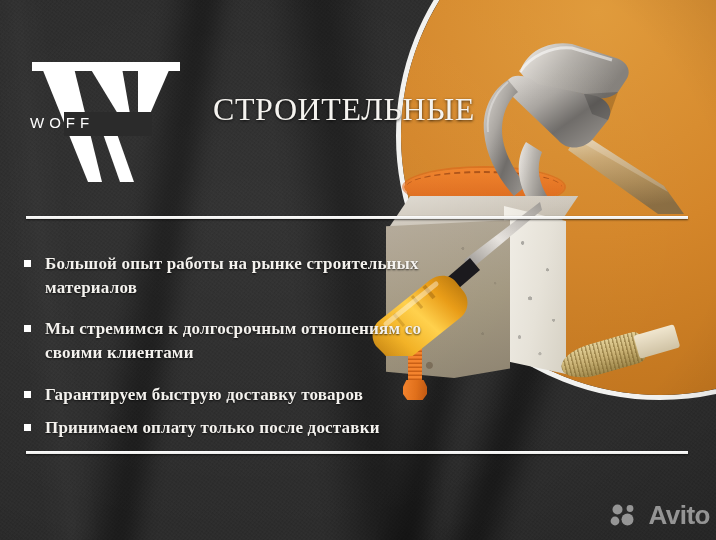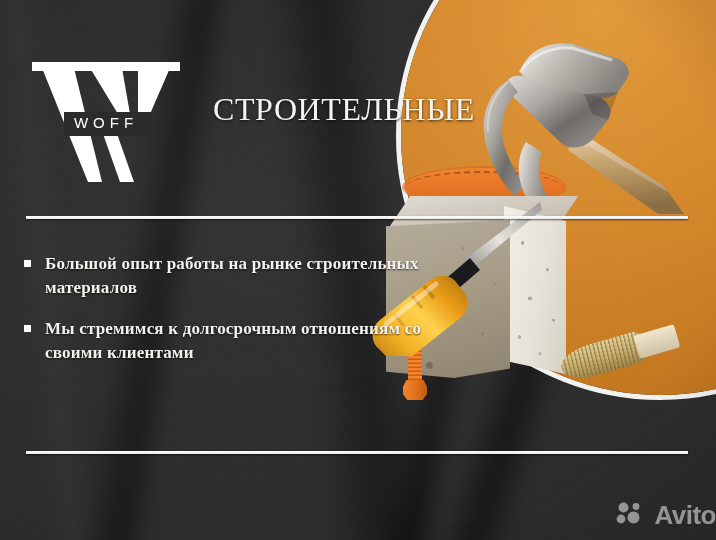--- a/index.html
+++ b/index.html
@@ -267,21 +267,20 @@
   }
   .logo-w {
     position: absolute;
     inset: 0;
   }
   .logo-word {
     position: absolute;
     left: 0;
     top: 58px;
     width: 152px;
-    text-align: center;
     color: #ffffff;
     font-size: 15px;
     letter-spacing: 5px;
     font-weight: 400;
     font-family: "Liberation Sans", sans-serif;
   }
   .logo-word-bg {
     position: absolute;
     left: 34px;
     top: 56px;
@@ -348,23 +347,24 @@
     font-weight: bold;
     font-size: 17px;
     line-height: 1.42;
     letter-spacing: 0.2px;
     text-shadow: 0 1px 2px rgba(0,0,0,0.7);
   }
 
   
   .avito {
     position: absolute;
-    right: 0;
+    right: 6px;
     bottom: 12px;
     display: flex;
+    align-items: center;
     gap: 12px;
     opacity: 0.62;
   }
   .avito-mark { display: block; }
   .avito-label {
     color: #d8d8d8;
     font-family: "Liberation Sans", sans-serif;
     font-weight: bold;
     font-size: 26px;
     letter-spacing: -0.5px;
@@ -510,20 +510,28 @@
 
     <div class="bullets">
       <div class="bullet">
         <span class="bullet-marker"></span>
         <span class="bullet-text">Большой опыт работы на рынке строительных материалов</span>
       </div>
       <div class="bullet">
         <span class="bullet-marker"></span>
         <span class="bullet-text">Мы стремимся к долгосрочным отношениям со своими клиентами</span>
       </div>
+      <div class="bullet">
+        <span class="bullet-marker"></span>
+        <span class="bullet-text">Гарантируем быструю доставку товаров</span>
+      </div>
+      <div class="bullet">
+        <span class="bullet-marker"></span>
+        <span class="bullet-text">Принимаем оплату только после доставки</span>
+      </div>
     </div>
 
     <div class="avito">
       <svg class="avito-mark" width="26" height="22" viewBox="0 0 26 22">
         <circle cx="7.5" cy="5.5" r="5.0" fill="#d8d8d8"></circle>
         <circle cx="20" cy="4.5" r="3.4" fill="#d8d8d8"></circle>
         <circle cx="5" cy="17" r="4.4" fill="#d8d8d8"></circle>
         <circle cx="17.5" cy="15.5" r="6.0" fill="#d8d8d8"></circle>
       </svg>
       <span class="avito-label">Avito</span>

